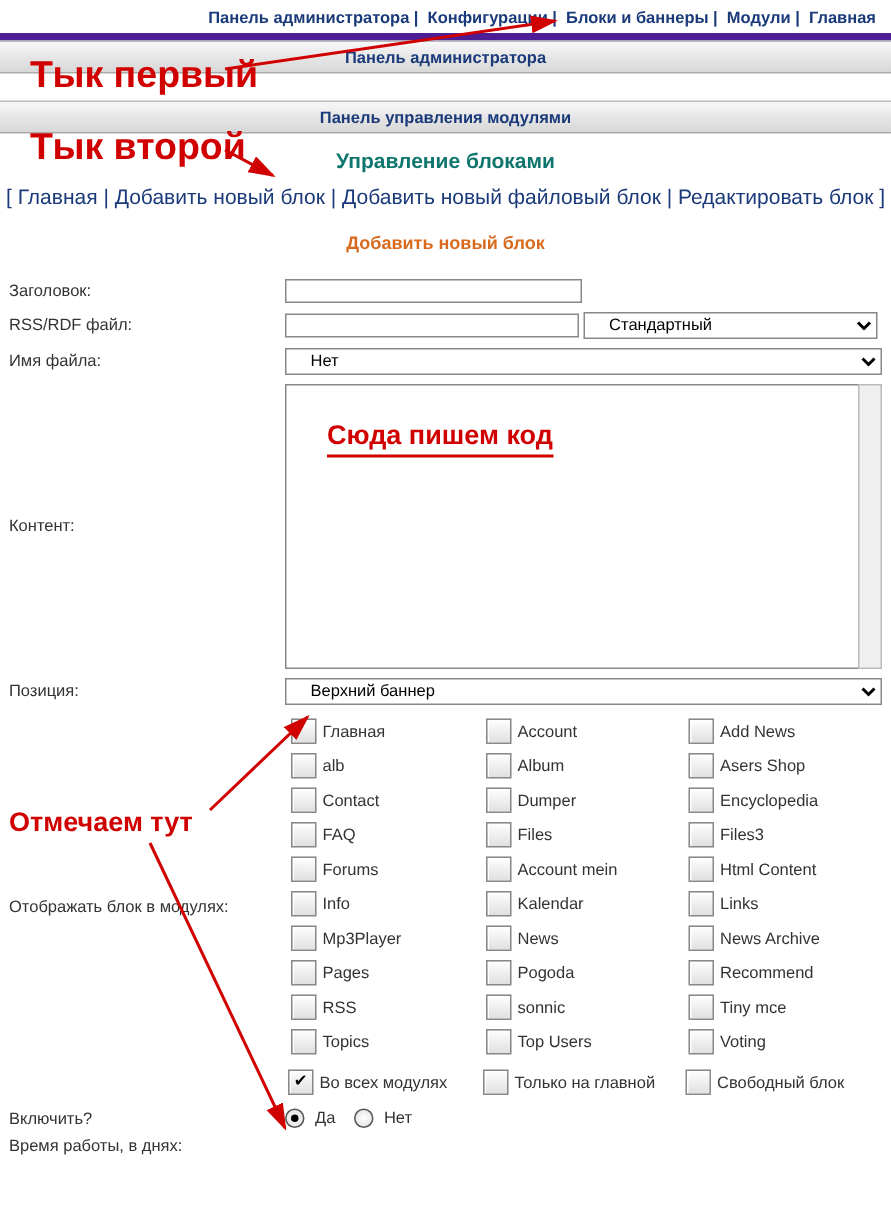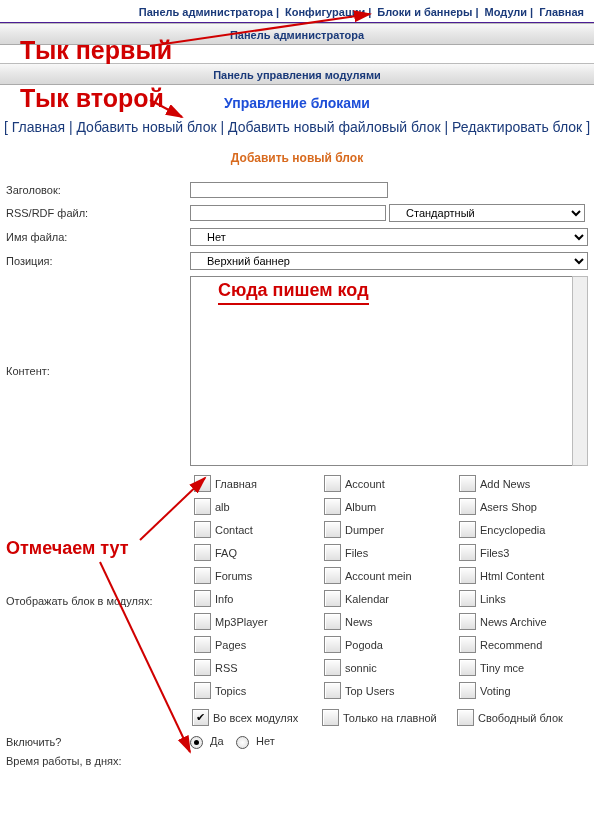--- a/index.html
+++ b/index.html
@@ -11,42 +11,42 @@
     width: 594px;
   }
   a { color: #1a3a7a; text-decoration: none; cursor: pointer; }
 
   .topnav {
     padding: 6px 10px 4px 0;
     text-align: right;
     font-size: 11px;
     font-weight: bold;
     color: #1a3a7a;
-    border-bottom: 1px solid #4c1d95;
+    border-bottom: 5px solid #4c1d95;
     white-space: nowrap;
     overflow: hidden;
   }
   .topnav a { font-weight: bold; }
   .sep { margin: 0 3px; color: #1a3a7a; }
 
   .gradbar {
     height: 22px;
     background: linear-gradient(180deg,#f8f8f8 0%,#e6e6e6 50%,#d8d8d8 100%);
     border-top:1px solid #bbb;
     border-bottom:1px solid #aaa;
     text-align:center;
     line-height:22px;
     font-weight:bold;
     font-size:11px;
     color:#1a3a7a;
   }
   .gradbar.second { margin-top: 18px; }
 
   .orangetitle {
-    color:#1d4ed8;
+    color:#0f766e;
     font-size:14px;
     font-weight:bold;
     text-align:center;
     padding: 10px 0 8px;
   }
   .subnav {
     text-align:center;
     font-size:14px;
     color:#1a3a7a;
     padding-bottom:6px;
@@ -179,34 +179,34 @@
     </tr>
     <tr>
       <td class="label">Имя файла:</td>
       <td>
         <select style="width:398px">
           <option>Нет</option>
         </select>
       </td>
     </tr>
     <tr>
-      <td class="label">Позиция:</td>
-      <td>
-        <select style="width:398px">
-          <option>Верхний баннер</option>
-        </select>
-      </td>
-    </tr>
-    <tr>
       <td class="label" style="vertical-align:middle">Контент:</td>
       <td>
         <div class="ta-wrap">
           <textarea rows="14" style="height: 190px;"></textarea>
           <div class="visually-scroll"></div>
         </div>
+      </td>
+    </tr>
+    <tr>
+      <td class="label">Позиция:</td>
+      <td>
+        <select style="width:398px">
+          <option>Верхний баннер</option>
+        </select>
       </td>
     </tr>
     <tr>
       <td class="label" style="vertical-align:middle">Отображать блок в модулях:</td>
       <td>
         <div class="modgrid" id="modgrid">
               <div class="modrow">
                 <div class="modcell col1">
                   <div class="cb"></div>
                   <span class="lbl">Главная</span>

